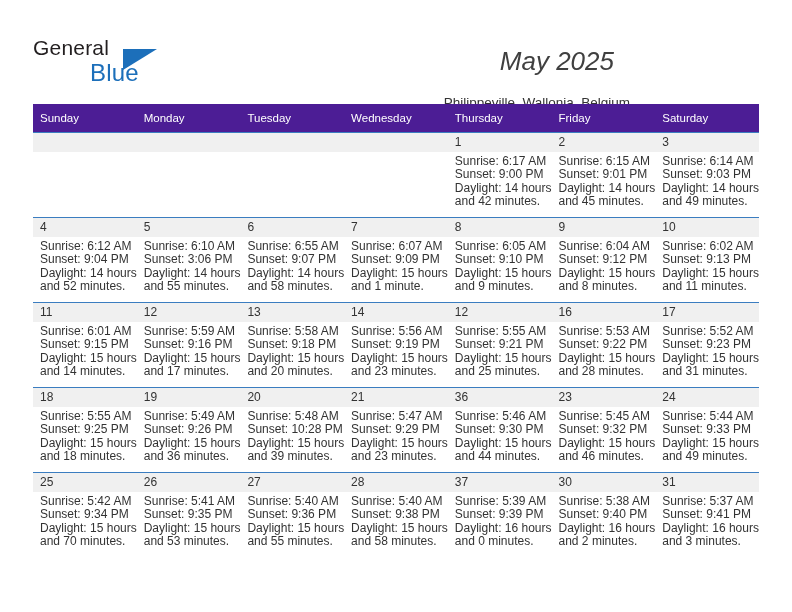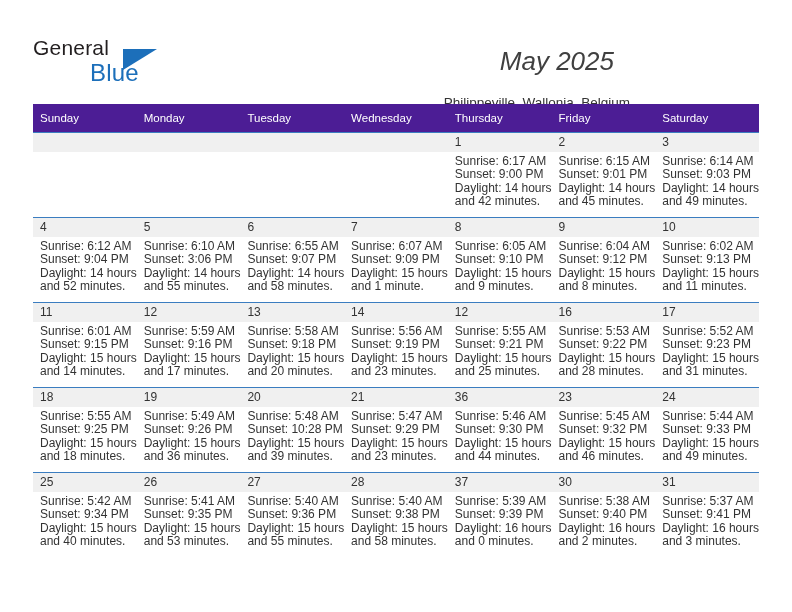--- a/index.html
+++ b/index.html
@@ -472,21 +472,21 @@
           </td>
         </tr>
         <tr>
           <td class="">
             <div class="cell-inner">
               <div class="daynum-band">25</div>
               <div class="cell-body">
                 <div>Sunrise: 5:42 AM</div>
                 <div>Sunset: 9:34 PM</div>
                 <div>Daylight: 15 hours</div>
-                <div>and 40 minutes.</div>
+                <div>and 70 minutes.</div>
               </div>
             </div>
           </td>
           <td class="">
             <div class="cell-inner">
               <div class="daynum-band">26</div>
               <div class="cell-body">
                 <div>Sunrise: 5:41 AM</div>
                 <div>Sunset: 9:35 PM</div>
                 <div>Daylight: 15 hours</div>

